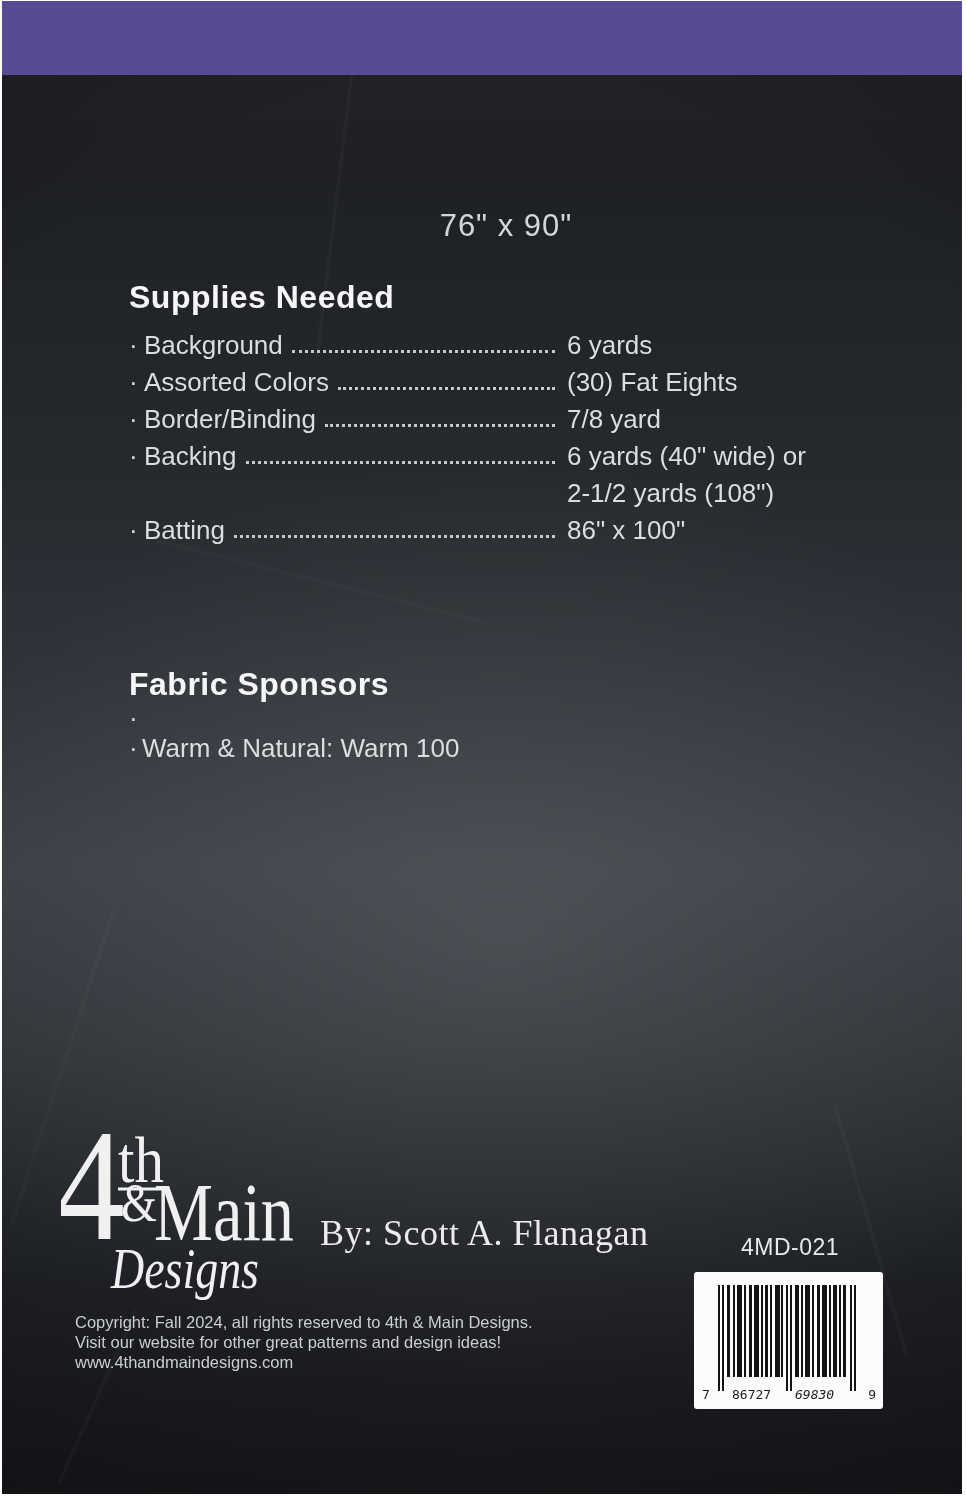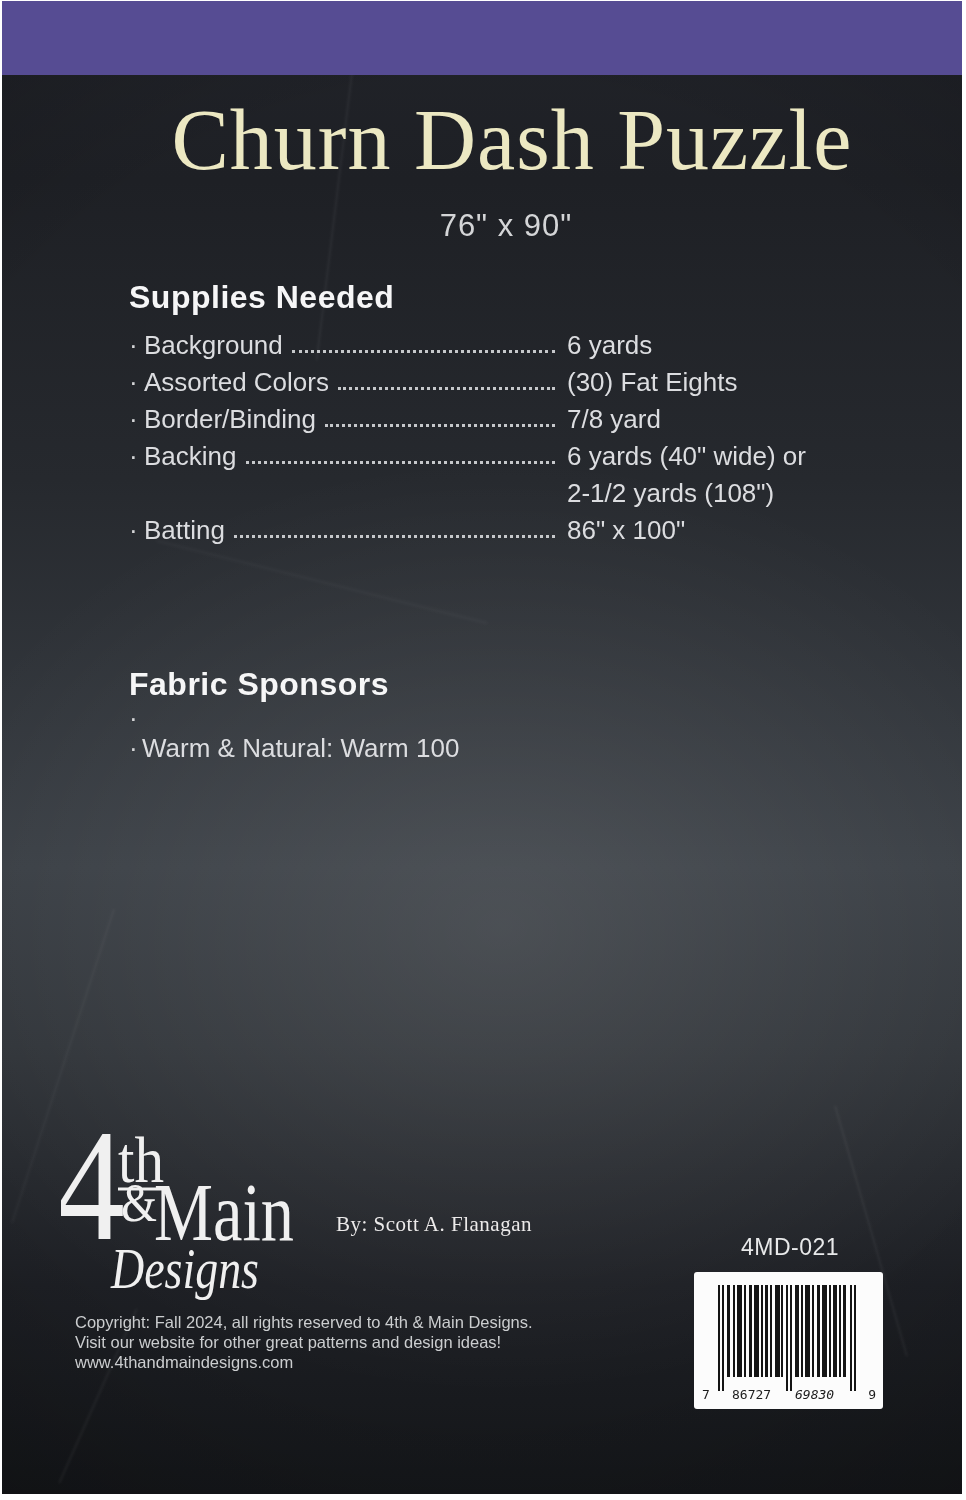--- a/index.html
+++ b/index.html
@@ -50,22 +50,22 @@
 
   
   .sponsors-heading { top: 665px; }
   .sponsor-list { position: absolute; left: 127px; top: 702px; width: 760px; }
   .sponsor-row { display: flex; align-items: baseline; height: 29.5px; font-size: 26px; color: #dcdde0; }
   .sponsor-row .bullet { width: 13px; flex: none; color: #d5d6d8; }
 
   
   .logo-svg { position: absolute; left: 59px; top: 1129px; }
   .byline {
-    position: absolute; left: 334px; top: 1211px;
-    font-family: "Liberation Serif", serif; font-size: 21px; color: #eceaea; letter-spacing: 0.5px;
+    position: absolute; left: 318px; top: 1211px;
+    font-family: "Liberation Serif", serif; font-size: 36px; color: #eceaea; letter-spacing: 0.5px;
   }
   .sku { position: absolute; left: 724px; top: 1233px; width: 128px; text-align: center;
          font-size: 23px; color: #e8e9ea; letter-spacing: 0.5px; }
 
   .barcode-box {
     position: absolute; left: 692px; top: 1271px; width: 189px; height: 137px;
     background: #fcfcfc; border-radius: 3px;
   }
   .barcode-bars { position: absolute; left: 24px; top: 13px; }
   .barcode-digits span {
@@ -88,21 +88,20 @@
 <div class="card">
 
   <div class="scratch s1"></div>
   <div class="scratch s2"></div>
   <div class="scratch s3"></div>
   <div class="scratch s4"></div>
   <div class="scratch s5"></div>
 
   <div class="banner" style="background: rgb(86, 76, 147);"></div>
 
-  <div class="title" style="color: rgb(236, 232, 194);">Churn Dash Puzzle</div>
   <div class="subtitle">76" x 90"</div>
 
   <div class="section-heading supplies-heading">Supplies Needed</div>
 
   <div class="supply-list">
     <div class="supply-row">
       <div class="supply-left">
         <span class="bullet">·</span>
         <span class="label">Background</span>
         <span class="leader"></span>

